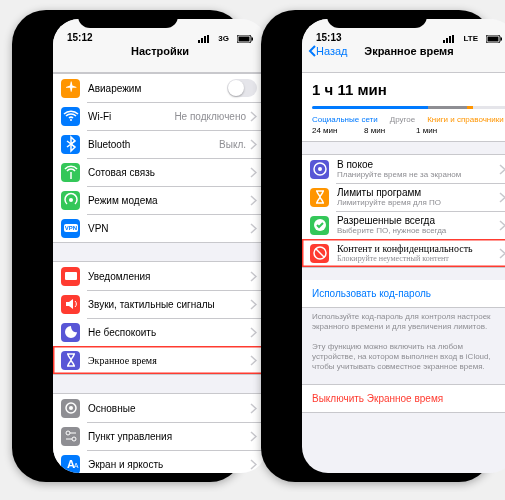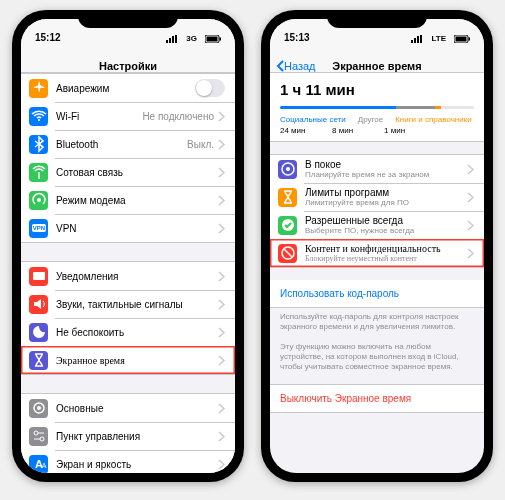--- a/index.html
+++ b/index.html
@@ -21,20 +21,21 @@
   box-shadow: 0 2px 8px rgba(0,0,0,.3);
 }
 .screen {
   width: 100%;
   height: 100%;
   background: #f2f2f7;
   border-radius: 26px;
   overflow: hidden;
   position: relative;
   font-size: 10px;
+  margin-left: 32px;
 }
 .notch {
   position: absolute;
   top: 0; left: 50%;
   transform: translateX(-50%);
   width: 100px; height: 18px;
   background: #000;
   border-radius: 0 0 12px 12px;
   z-index: 10;
 }
@@ -47,21 +48,21 @@
   font-size: 10px;
   font-weight: 600;
   background: #f7f7f7;
 }
 .status-r { display: flex; align-items: center; gap: 8px; }
 .header {
   background: #f7f7f7;
   border-bottom: .5px solid #c8c8cc;
   height: 28px;
   display: flex;
-  align-items: flex-end;
+  align-items: flex-start;
   justify-content: center;
   position: relative;
   font-size: 11px;
 }
 .header-title { font-weight: 600; }
 .back {
   position: absolute; left: 6px;
   display: flex; align-items: center;
   color: #007aff;
   font-size: 11px;

